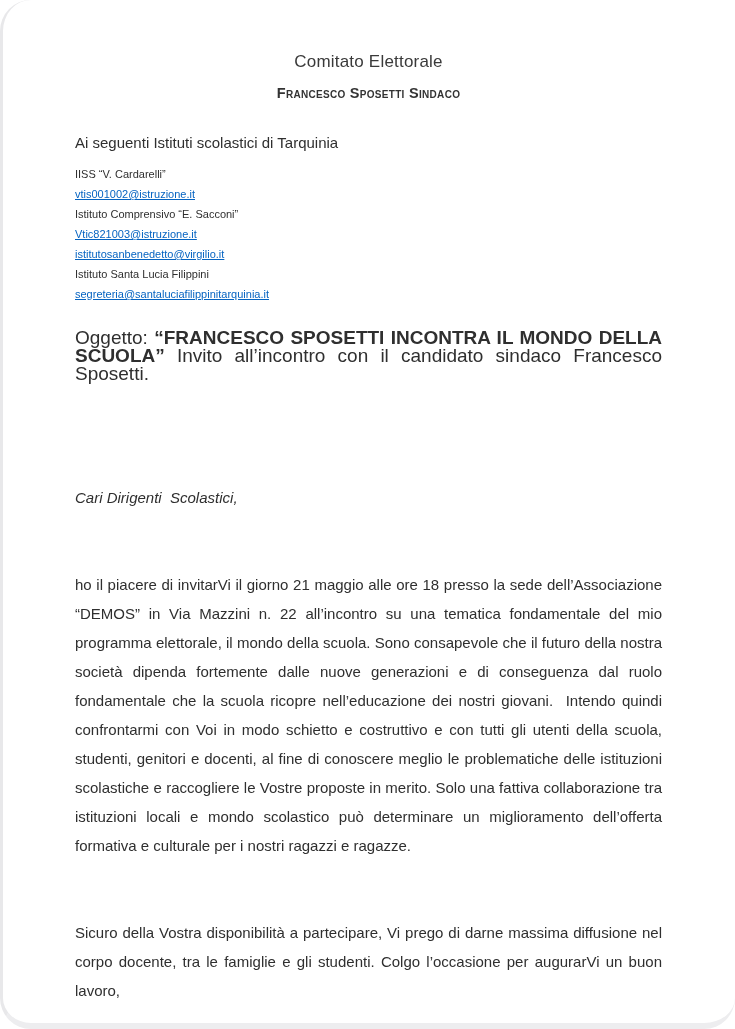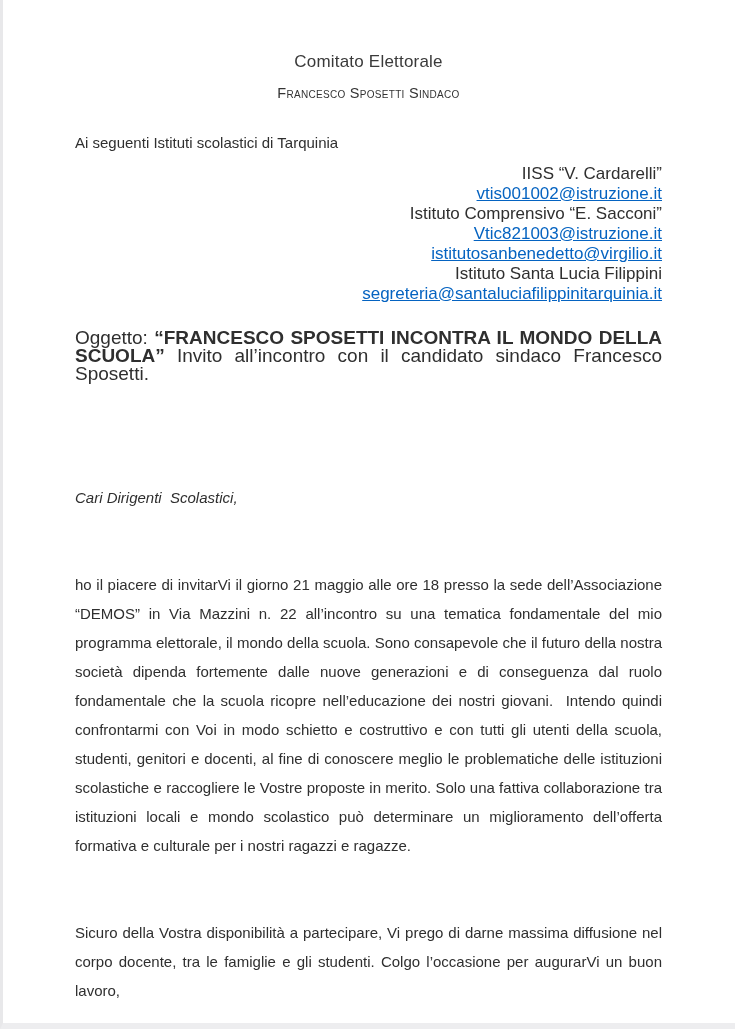--- a/index.html
+++ b/index.html
@@ -8,52 +8,52 @@
 
   .page {
     position: relative;
     width: 735px;
     height: 1029px;
     background: #ffffff;
     border-left: 3px solid #e8e8ea;
     border-bottom: 6px solid #ededef;
     color: #2f2f2f;
     overflow: hidden;
+    border-radius: 31px;
   }
   .content {
     position: relative;
     padding: 52px 73px 0 72px; 
   }
 
   
   .letter-header { text-align: center; }
   .committee-title {
     font-size: 17px;
     color: #3a3a3a;
     letter-spacing: 0.2px;
   }
   .candidate-title {
     margin-top: 13px;
     font-size: 14.5px;
-    font-weight: 400;
+    font-weight: 700;
     font-variant: small-caps;
     letter-spacing: 0.3px;
     color: #333333;
   }
 
   
   .recipients-intro {
     margin-top: 33px;
     text-align: left;
     font-size: 15px;
   }
   .recipients {
     margin-top: 13px;
-    text-align: right;
-    font-size: 17px;
+    font-size: 11px;
     line-height: 20px;
   }
   .recipient-email a {
     color: #0563c1;
     text-decoration: underline;
     cursor: pointer;
   }
 
   
   .subject-line {

